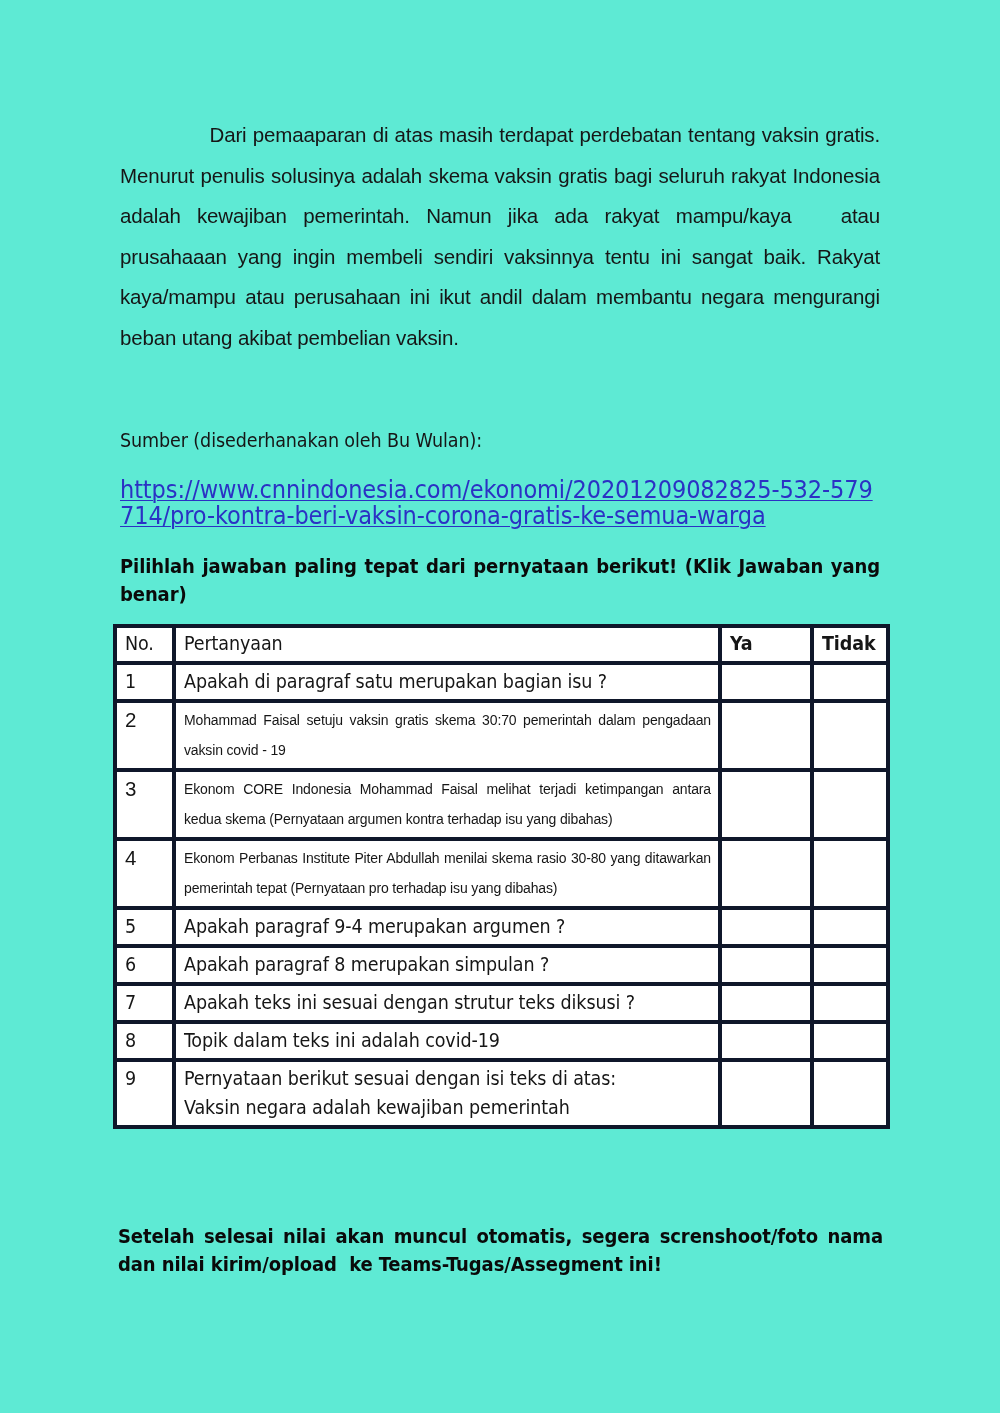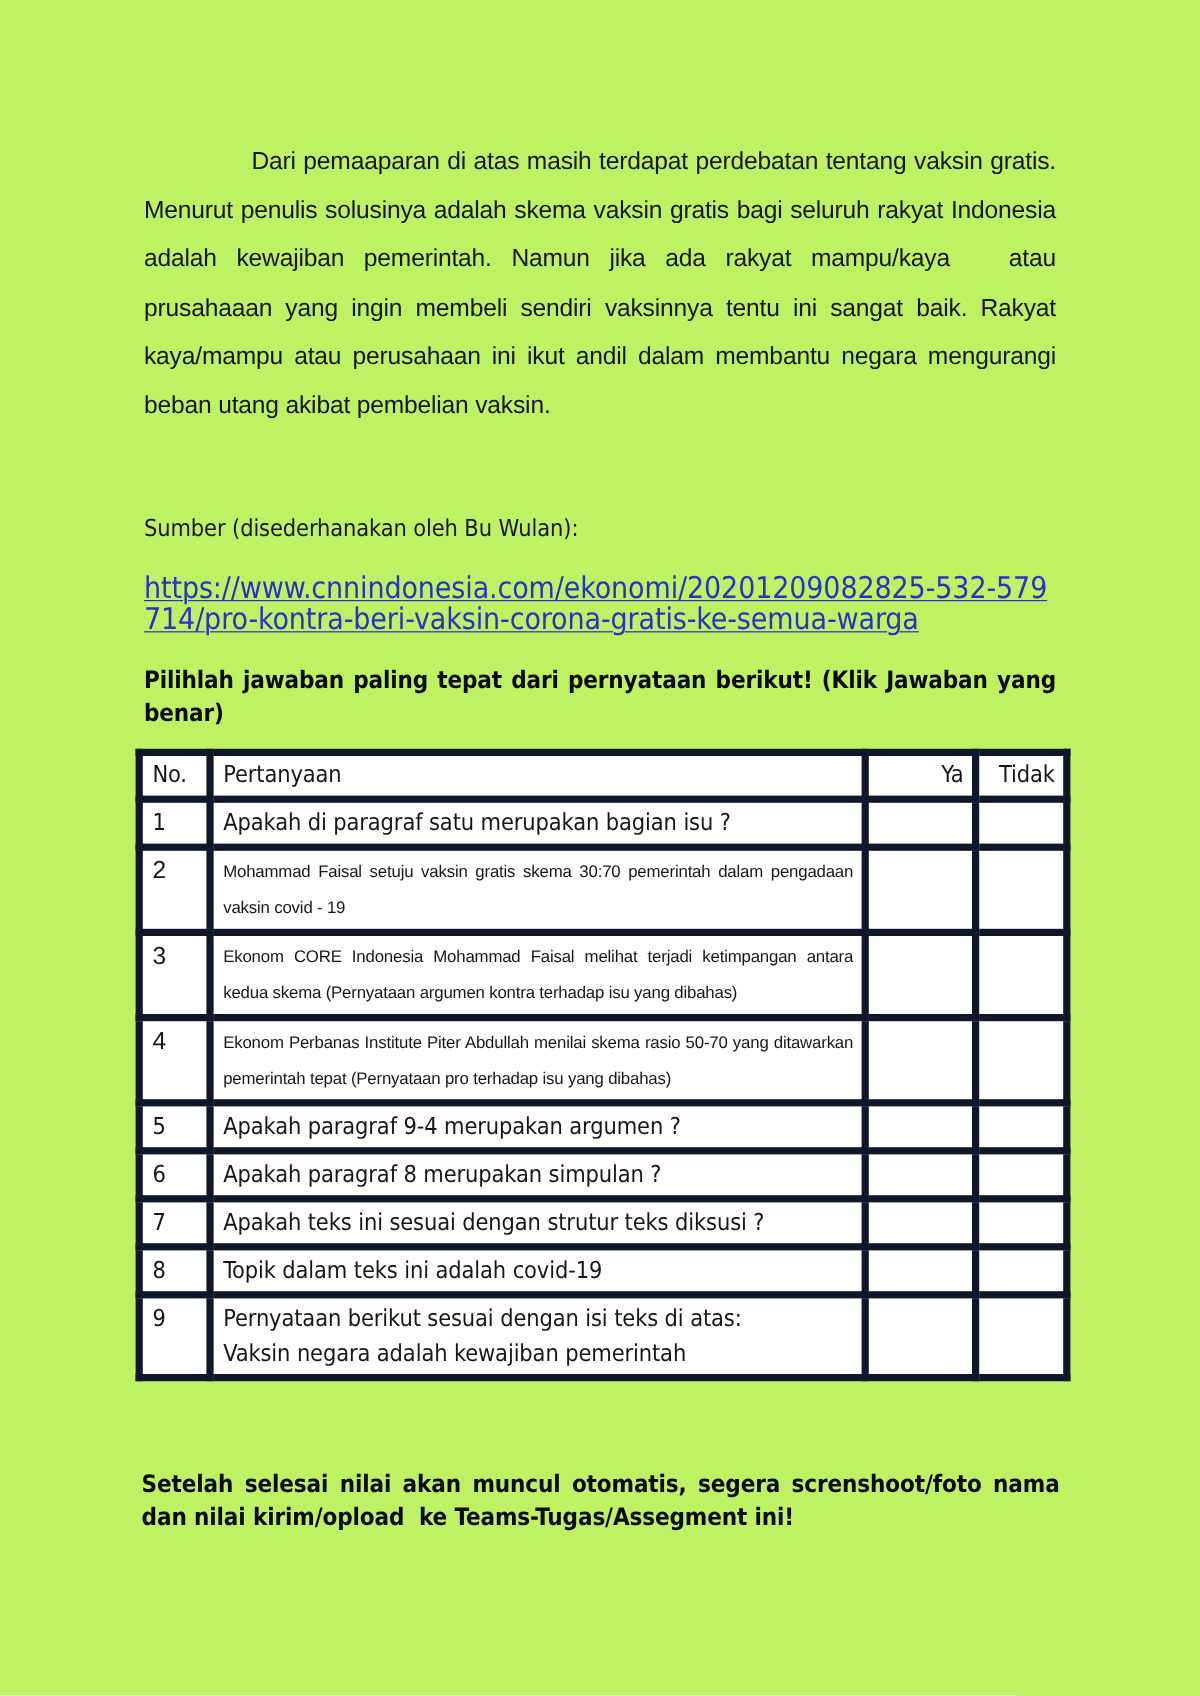--- a/index.html
+++ b/index.html
@@ -4,21 +4,21 @@
 <style>
   html, body {
     margin: 0;
     padding: 0;
     background: #ffffff;
   }
   .page {
     position: relative;
     width: 1000px;
     height: 1413px;
-    background: #bef264;
+    background: #5eead4;
     overflow: hidden;
     box-sizing: border-box;
   }
 
   
   
   .f-wide {
     font-family: "Liberation Sans", "DejaVu Sans", sans-serif;
   }
   
@@ -93,43 +93,43 @@
   }
 
   
   table.quiz {
     border-collapse: collapse;
     width: 773px;
     table-layout: fixed;
     margin: 0;
   }
   table.quiz td, table.quiz th {
-    border: 6px solid #0f172a;
+    border: 4px solid #0f172a;
     padding: 2px 7px 3px 8px;
     vertical-align: top;
     color: #161616;
     background: #ffffff;
   }
 
   col.c-no    { width: 59px;  }
   col.c-q     { width: 546px; }
   col.c-ya    { width: 92px;  }
   col.c-tidak { width: 76px;  }
 
   
   table.quiz th {
     font-weight: normal;
     text-align: left;
     font-size: 19.5px;
     line-height: 28px;
     letter-spacing: -0.1px;
   }
   table.quiz th.hdr-yn {
-    font-weight: normal;
-    text-align: right;
+    font-weight: bold;
+    text-align: left;
   }
 
   
   td.num {
     font-size: 19.5px;
     line-height: 29px;
     letter-spacing: -0.1px;
     text-align: left;
   }
   td.num.num-wide {
@@ -224,21 +224,21 @@
 
         <tr>
           <td class="num num-wide f-wide">3</td>
           <td class="q-wide f-wide">Ekonom CORE Indonesia Mohammad Faisal melihat terjadi ketimpangan antara kedua skema (Pernyataan argumen kontra terhadap isu yang dibahas)</td>
           <td class="answer"></td>
           <td class="answer"></td>
         </tr>
 
         <tr>
           <td class="num num-wide f-wide">4</td>
-          <td class="q-wide f-wide">Ekonom Perbanas Institute Piter Abdullah menilai skema rasio 50-70 yang ditawarkan pemerintah tepat (Pernyataan pro terhadap isu yang dibahas)</td>
+          <td class="q-wide f-wide">Ekonom Perbanas Institute Piter Abdullah menilai skema rasio 30-80 yang ditawarkan pemerintah tepat (Pernyataan pro terhadap isu yang dibahas)</td>
           <td class="answer"></td>
           <td class="answer"></td>
         </tr>
 
         <tr>
           <td class="num f-narrow">5</td>
           <td class="q-narrow f-narrow">Apakah paragraf 9-4 merupakan argumen ?</td>
           <td class="answer"></td>
           <td class="answer"></td>
         </tr>

